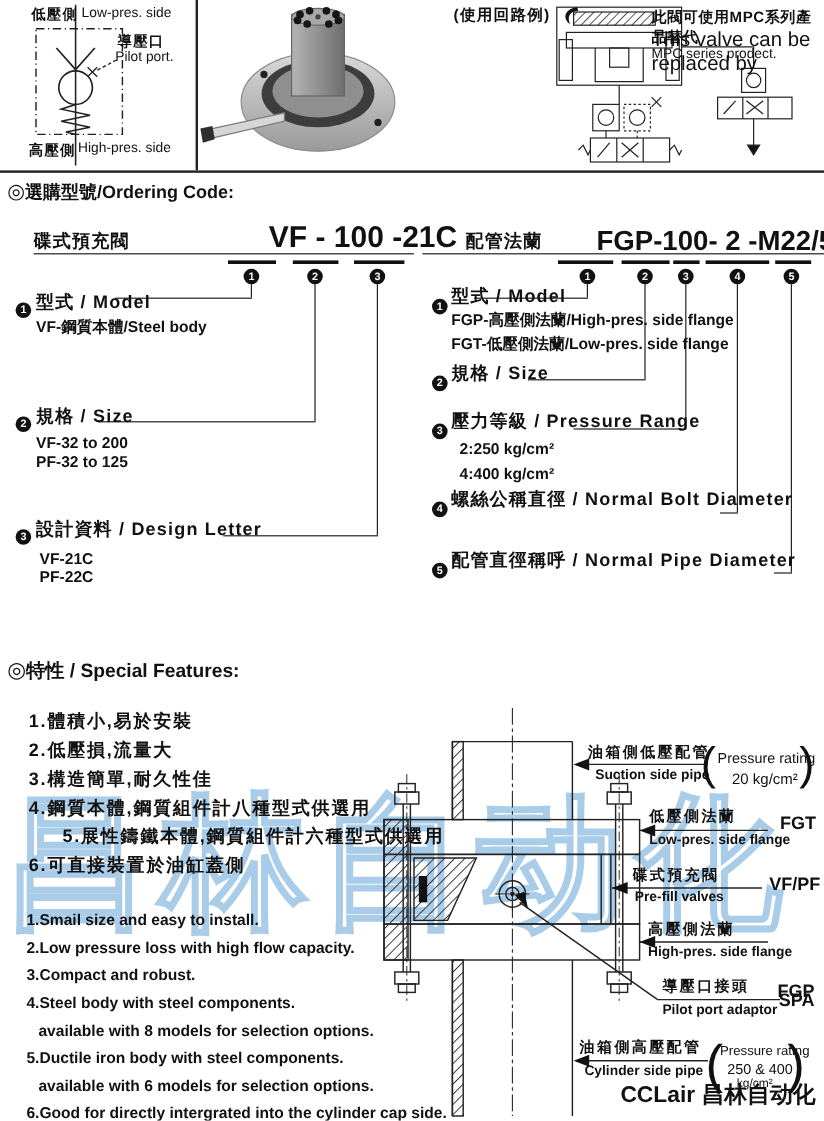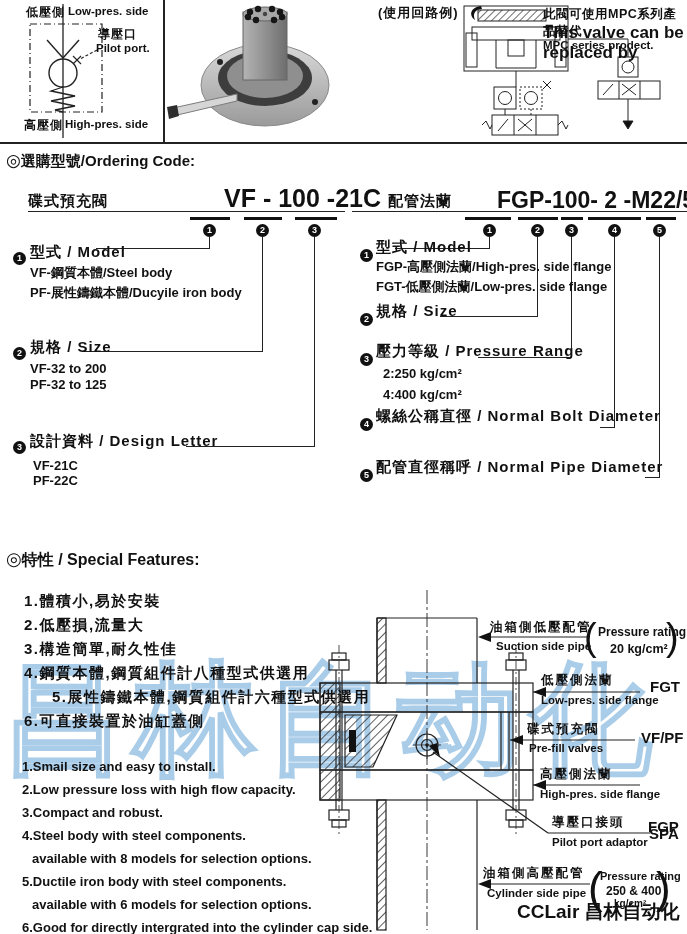--- a/index.html
+++ b/index.html
@@ -1,20 +1,20 @@
 <!DOCTYPE html>
 <html><head>
 <meta charset="utf-8">
 <style>
   html,body{margin:0;padding:0;background:#fff;}
   #page{position:relative;width:687px;height:934px;background:#fff;overflow:hidden;
         font-family:"Liberation Sans","DejaVu Sans",sans-serif;color:#111;}
   .abs{position:absolute;}
   .zh{font-weight:700;letter-spacing:1px;}
-  .en{font-weight:700;}
+  .en{font-weight:400;}
   .hline{background:#222;height:1px;}
   .vline{background:#222;width:1px;}
   .seg{background:#111;height:3px;}
   .badge{display:block;width:13px;height:13px;border-radius:50%;background:#111;color:#fff;
          font-size:9px;line-height:13px;text-align:center;font-weight:700;}
   .codetxt{font-weight:700;white-space:nowrap;margin-left:36px;}
   .wm{color:transparent;-webkit-text-stroke:2px #a9cce9;font-weight:700;line-height:1;
       white-space:nowrap;z-index:0;}
   .z2{z-index:2;}
   .z3{z-index:3;}
@@ -158,21 +158,20 @@
   <div class="abs vline z2" style="left:209px;top:237px;height:11px;"></div>
   <div class="abs hline z2" style="left:96px;top:248px;width:114px;"></div>
   <div class="abs vline z2" style="left:262px;top:237px;height:114px;"></div>
   <div class="abs hline z2" style="left:82px;top:351px;width:181px;"></div>
   <div class="abs vline z2" style="left:314px;top:237px;height:209px;"></div>
   <div class="abs hline z2" style="left:186px;top:446px;width:129px;"></div>
 
   <span class="abs badge z3" style="left:13px;top:252px;">1</span>
   <div class="abs z3 sect-title" style="left:30px;top:243px;">型式 / Model</div>
   <div class="abs z3 sect-line" style="left:30px;top:264px;">VF-鋼質本體/Steel body</div>
-  <div class="abs z3 sect-line" style="left:30px;top:284px;">PF-展性鑄鐵本體/Ducyile iron body</div>
 
   <span class="abs badge z3" style="left:13px;top:347px;">2</span>
   <div class="abs z3 sect-title" style="left:30px;top:338px;">規格 / Size</div>
   <div class="abs z3 sect-line" style="left:30px;top:361px;">VF-32 to 200</div>
   <div class="abs z3 sect-line" style="left:30px;top:377px;">PF-32 to 125</div>
 
   <span class="abs badge z3" style="left:13px;top:441px;">3</span>
   <div class="abs z3 sect-title" style="left:30px;top:432px;">設計資料 / Design Letter</div>
   <div class="abs z3 sect-line" style="left:33px;top:458px;">VF-21C</div>
   <div class="abs z3 sect-line" style="left:33px;top:473px;">PF-22C</div>

